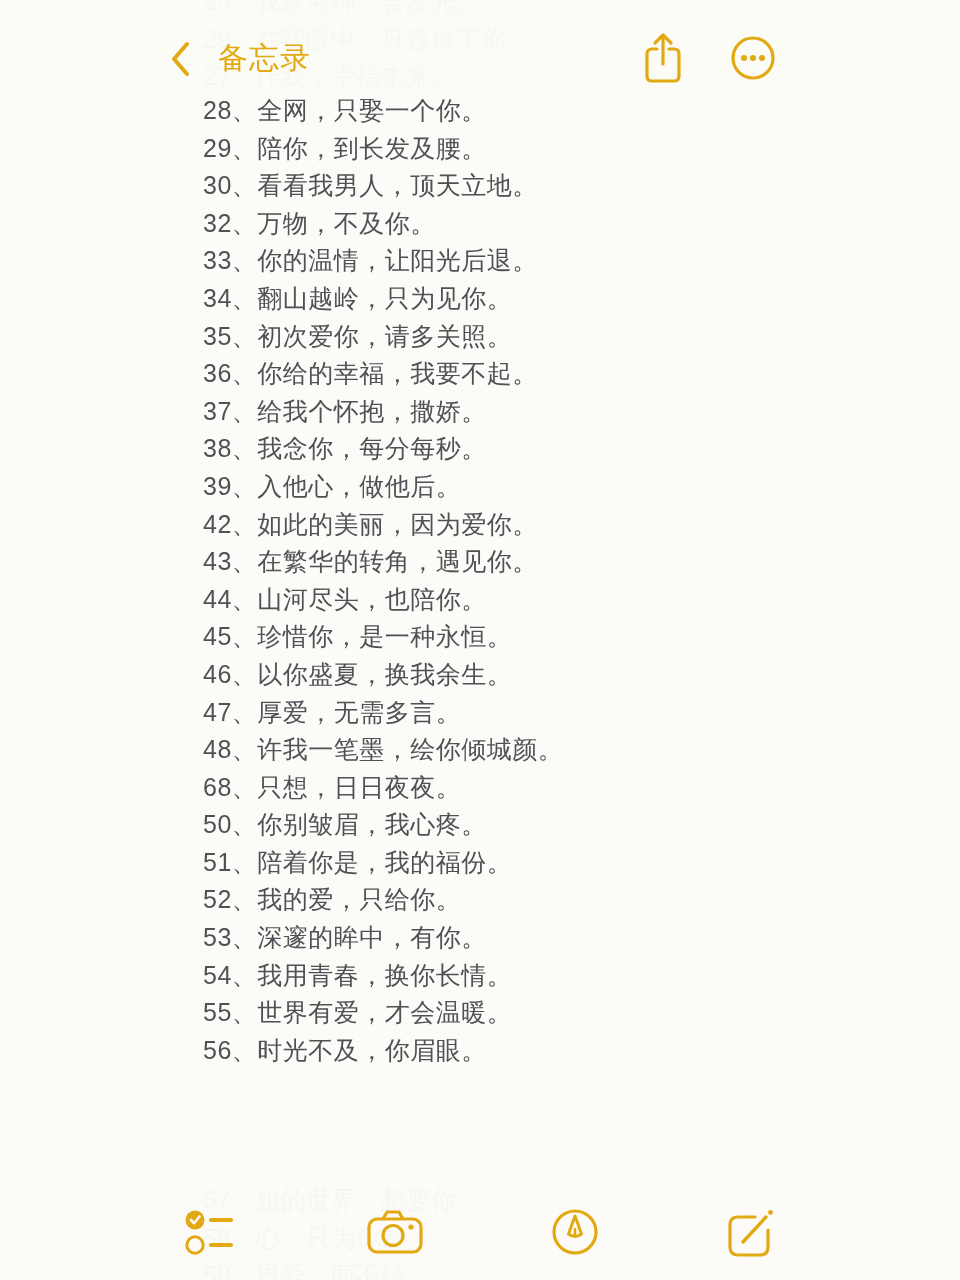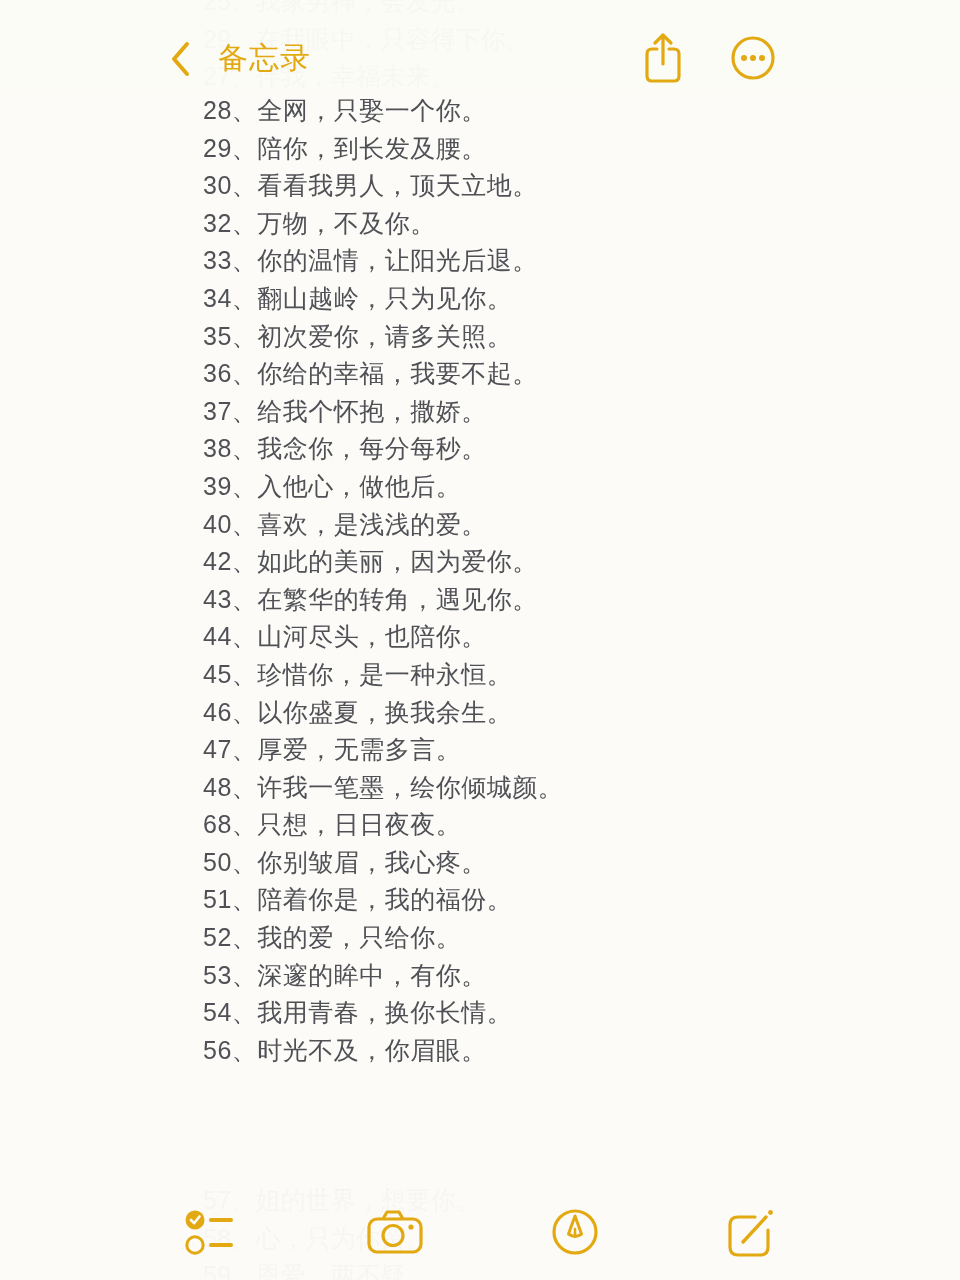--- a/index.html
+++ b/index.html
@@ -96,34 +96,34 @@
     <div class="line">29、陪你，到长发及腰。</div>
     <div class="line">30、看看我男人，顶天立地。</div>
     <div class="line">32、万物，不及你。</div>
     <div class="line">33、你的温情，让阳光后退。</div>
     <div class="line">34、翻山越岭，只为见你。</div>
     <div class="line">35、初次爱你，请多关照。</div>
     <div class="line">36、你给的幸福，我要不起。</div>
     <div class="line">37、给我个怀抱，撒娇。</div>
     <div class="line">38、我念你，每分每秒。</div>
     <div class="line">39、入他心，做他后。</div>
-    <div class="line">40、喜欢，是浅浅的爱。</div>
     <div class="line">42、如此的美丽，因为爱你。</div>
     <div class="line">43、在繁华的转角，遇见你。</div>
     <div class="line">44、山河尽头，也陪你。</div>
     <div class="line">45、珍惜你，是一种永恒。</div>
     <div class="line">46、以你盛夏，换我余生。</div>
     <div class="line">47、厚爱，无需多言。</div>
     <div class="line">48、许我一笔墨，绘你倾城颜。</div>
     <div class="line">68、只想，日日夜夜。</div>
     <div class="line">50、你别皱眉，我心疼。</div>
     <div class="line">51、陪着你是，我的福份。</div>
     <div class="line">52、我的爱，只给你。</div>
     <div class="line">53、深邃的眸中，有你。</div>
     <div class="line">54、我用青春，换你长情。</div>
+    <div class="line">55、世界有爱，才会温暖。</div>
     <div class="line">56、时光不及，你眉眼。</div>
   </div>
 
   <div class="toolbar">
     <div class="tool tool-checklist">
       <svg width="52" height="54" viewBox="0 0 52 54">
         <circle cx="11" cy="15" r="9.5" fill="currentColor"></circle>
         <path d="M7 15 L10 18.2 L15.5 11.5" fill="none" stroke="#FCFBF7" stroke-width="2.6" stroke-linecap="round" stroke-linejoin="round"></path>
         <line x1="27" y1="15" x2="47" y2="15" stroke="currentColor" stroke-width="4" stroke-linecap="round"></line>
         <circle cx="11" cy="40" r="8.2" fill="none" stroke="currentColor" stroke-width="3"></circle>

